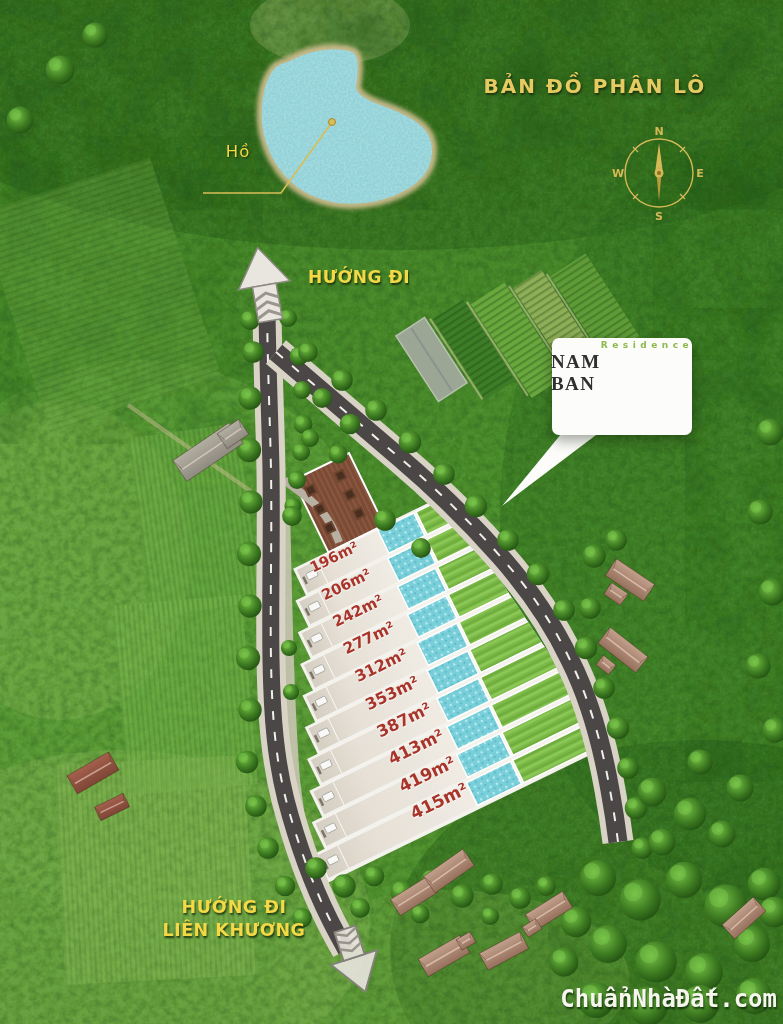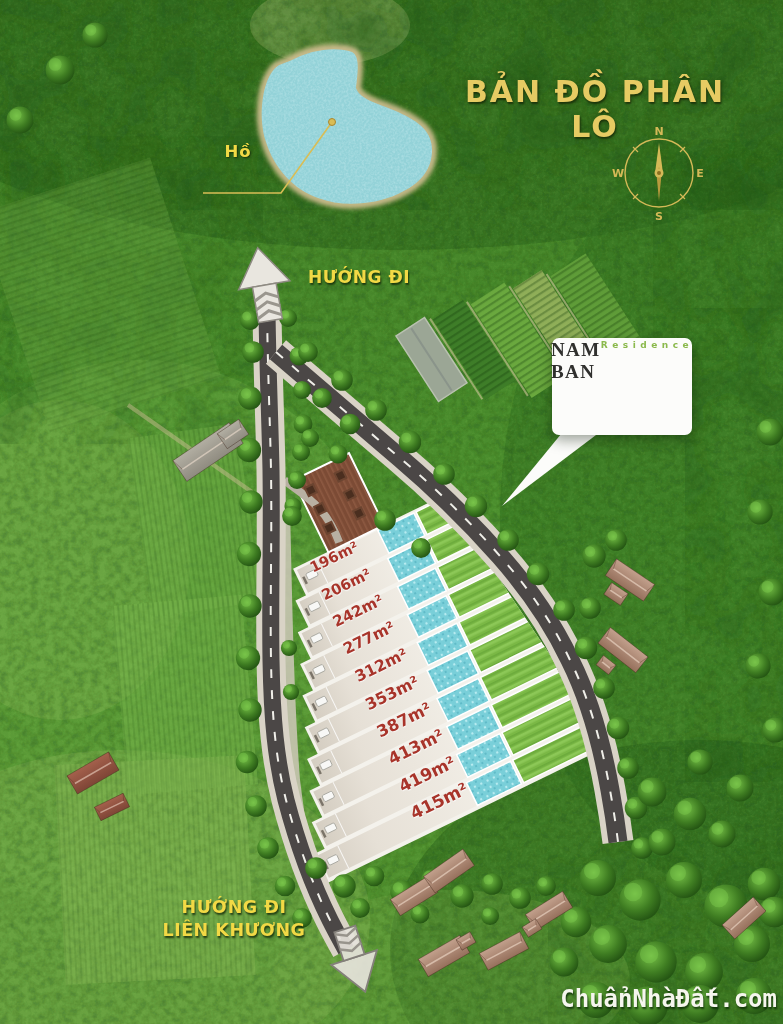--- a/index.html
+++ b/index.html
@@ -1,37 +1,37 @@
 <!DOCTYPE html>
 <html style="--gold: #e6cb63; --yellow: #f2d945; --plot_label: #a8342a; --pool: #79cfd9; --lawn: #7ab845; --road: #4b4746; --sidewalk: #d9d3c6; --lake: #93d2d8; --card_green: #8bb94c; --compass_gold: #d4b957;"><head>
 <meta charset="utf-8">
 <style>
   html,body{margin:0;padding:0;background:#222;}
   .stage{position:relative;width:783px;height:1024px;overflow:hidden;background:#47892b;
          font-family:"DejaVu Sans",sans-serif;}
   .stage svg.map{position:absolute;left:0;top:0;}
   .overlay{position:absolute;left:0;top:0;width:783px;height:1024px;pointer-events:none;}
   .gold-title{position:absolute;left:440px;top:74px;width:310px;text-align:center;
-    font-size:30px;font-weight:bold;letter-spacing:2px;color:var(--gold);
+    font-size:20px;font-weight:bold;letter-spacing:2px;color:var(--gold);
     text-shadow:1px 2px 2px rgba(25,45,8,.85),0 0 8px rgba(20,40,8,.35);}
   .lake-label{position:absolute;left:160px;top:141px;width:156px;text-align:center;
-    font-size:16.5px;font-weight:bold;letter-spacing:1px;color:var(--yellow);
+    font-size:16.5px;font-weight:normal;letter-spacing:1px;color:var(--yellow);
     line-height:1.35;text-shadow:1px 1px 2px rgba(20,40,8,.85);}
   .dir-label{position:absolute;text-align:center;font-weight:bold;color:var(--yellow);
     text-shadow:1px 2px 2px rgba(20,40,8,.85);line-height:1.33;}
   .dir-top{left:278px;top:266px;width:162px;font-size:17px;letter-spacing:.5px;}
   .dir-bottom{left:140px;top:896px;width:188px;font-size:17.5px;letter-spacing:.5px;}
   .plot-label{position:absolute;transform:translate(-50%,-50%) rotate(-26deg);
     font-weight:bold;color:var(--plot_label);white-space:nowrap;
     text-shadow:0 1px 1px rgba(255,255,255,.8),0 0 3px rgba(255,255,255,.5);}
   .card{position:absolute;left:552px;top:338px;width:140px;height:97px;background:#fcfcfa;
     border-radius:7px;box-shadow:0 5px 14px rgba(10,25,5,.4);display:flex;flex-direction:row;
     align-items:flex-start;justify-content:center;}
   .card .name{font-family:"Liberation Serif",serif;font-weight:bold;font-size:19px;
-    letter-spacing:1.5px;color:#30302e;margin-top:1px;}
+    letter-spacing:1.5px;color:#30302e;margin-top:13px;}
   .card .residence{font-size:9px;letter-spacing:4.5px;color:var(--card_green);margin-top:2px;font-weight:bold;}
   .watermark{position:absolute;right:6px;top:985px;font-family:"DejaVu Sans Mono",monospace;
     font-weight:bold;font-size:24px;color:#f6f6ee;text-shadow:1px 2px 2px rgba(10,40,5,.8);text-align:right;}
 </style>
 </head>
 <body>
 
 <div class="stage">
 <svg class="map" width="783" height="1024" viewBox="0 0 783 1024">
   <defs>

